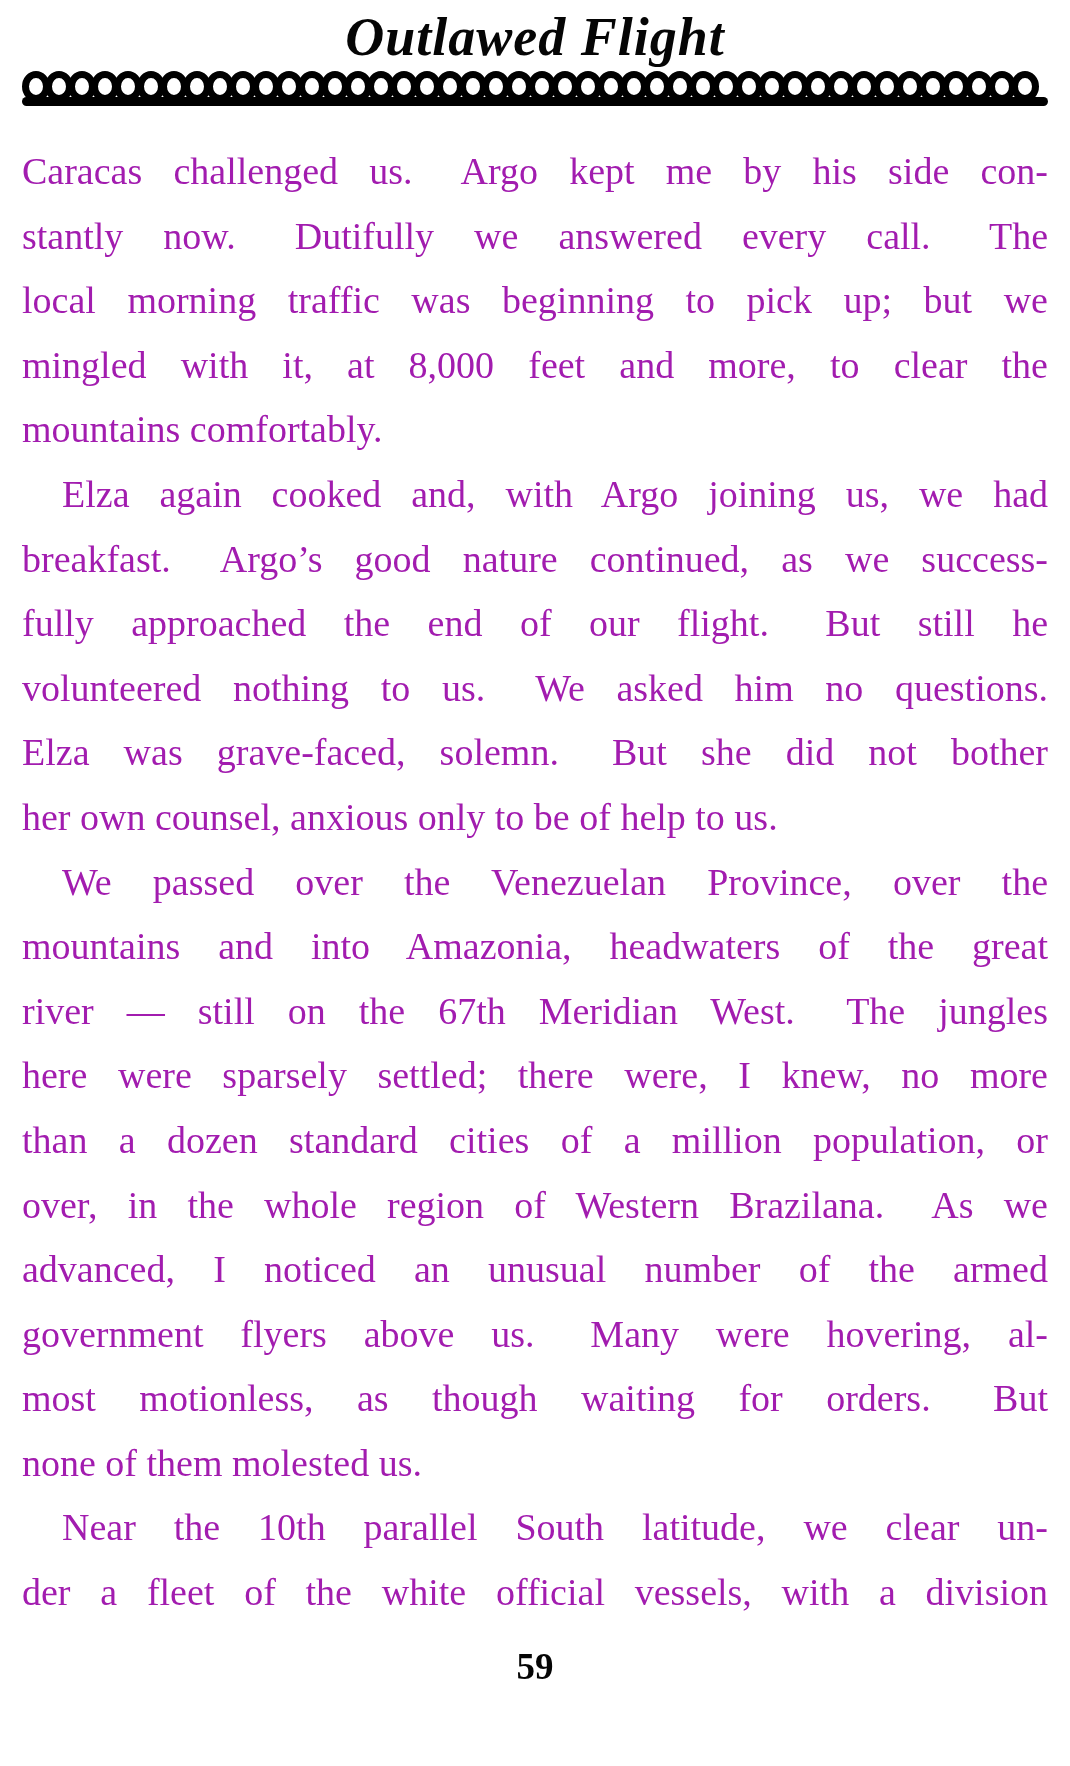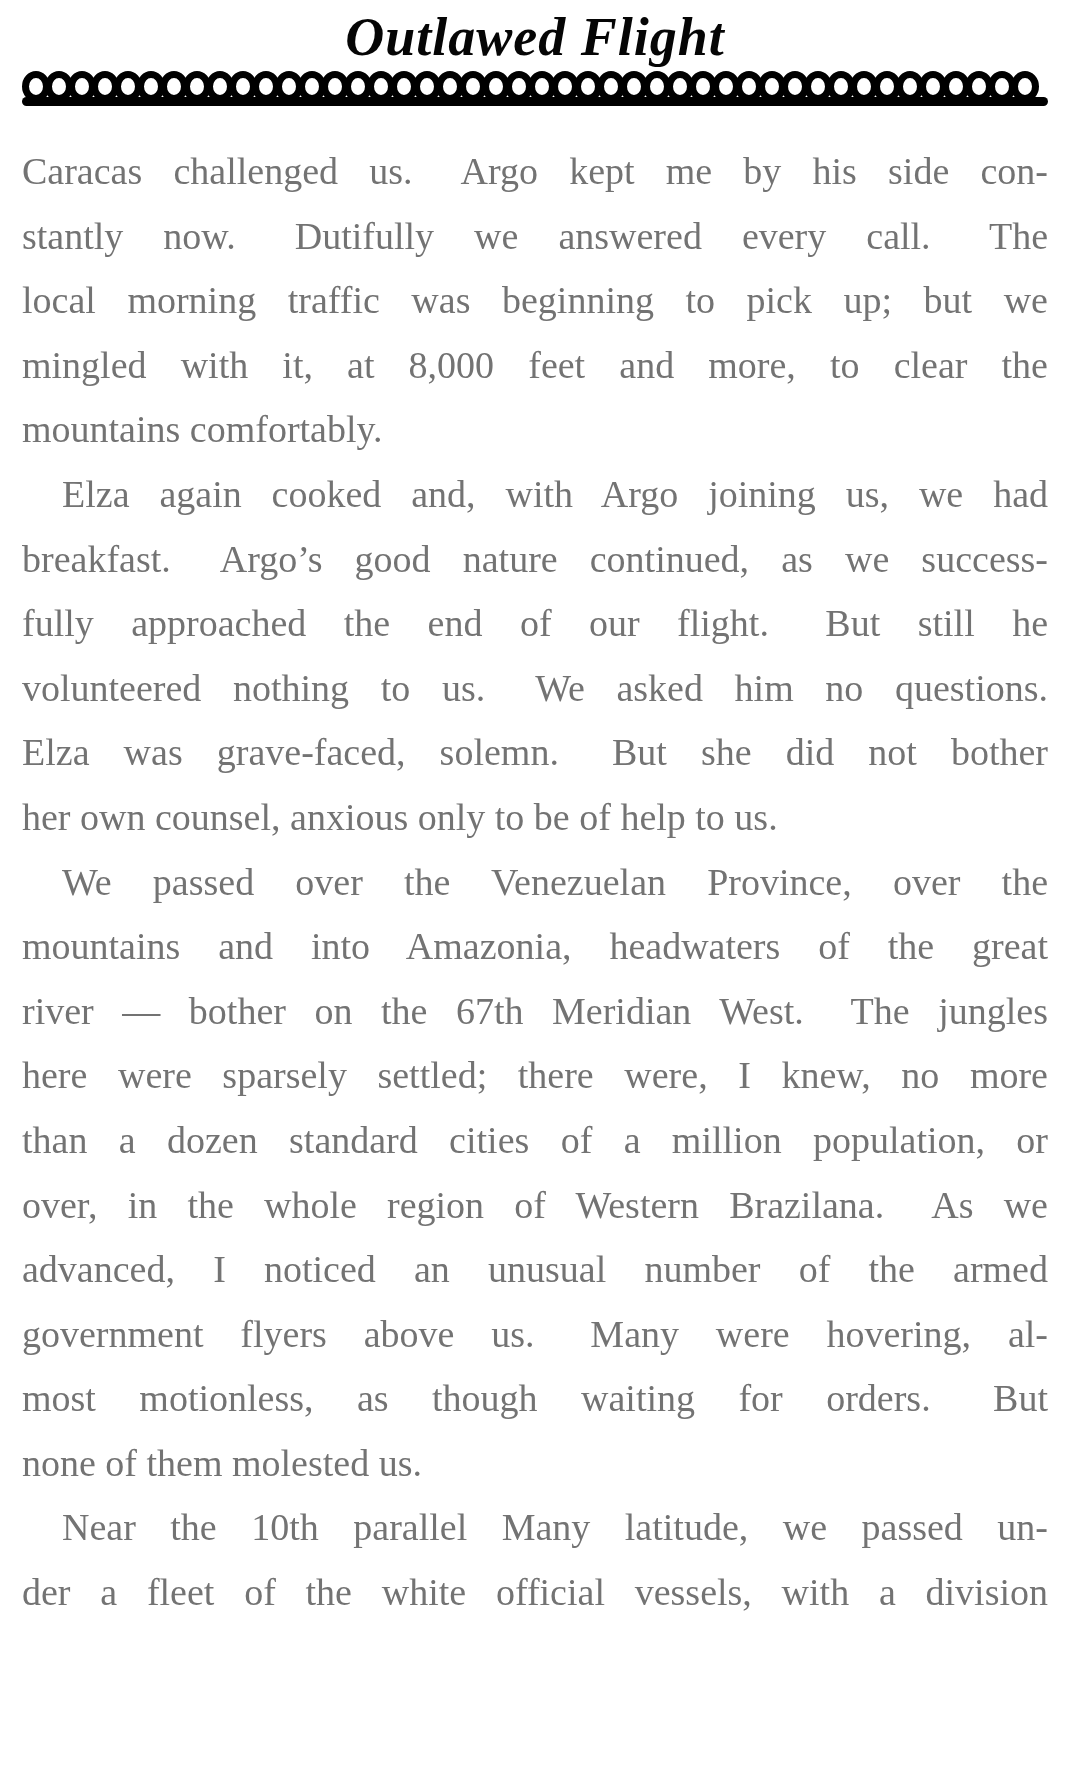--- a/index.html
+++ b/index.html
@@ -59,21 +59,21 @@
     margin-top: 30px;
   }
   .line {
     font-size: 38px;
     line-height: 64.6px;
     height: 64.6px;
     white-space: nowrap;
     text-align: justify;
     text-align-last: justify;
     text-justify: inter-word;
-    color: #737373;
+    color: #a21caf;
   }
   .line.para-end {
     text-align-last: left;
   }
   .line.indent {
     text-indent: 40px;
   }
   .folio {
     margin-top: 20px;
     text-align: center;
@@ -143,26 +143,27 @@
     <div class="line">mingled with it, at 8,000 feet and more, to clear the</div>
     <div class="line para-end">mountains comfortably.</div>
     <div class="line indent">Elza again cooked and, with Argo joining us, we had</div>
     <div class="line">breakfast.  Argo’s good nature continued, as we success-</div>
     <div class="line">fully approached the end of our flight.  But still he</div>
     <div class="line">volunteered nothing to us.  We asked him no questions.</div>
     <div class="line">Elza was grave-faced, solemn.  But she did not bother</div>
     <div class="line para-end">her own counsel, anxious only to be of help to us.</div>
     <div class="line indent">We passed over the Venezuelan Province, over the</div>
     <div class="line">mountains and into Amazonia, headwaters of the great</div>
-    <div class="line">river — bother on the 67th Meridian West.  The jungles</div>
+    <div class="line">river — still on the 67th Meridian West.  The jungles</div>
     <div class="line">here were sparsely settled; there were, I knew, no more</div>
     <div class="line">than a dozen standard cities of a million population, or</div>
     <div class="line">over, in the whole region of Western Brazilana.  As we</div>
     <div class="line">advanced, I noticed an unusual number of the armed</div>
     <div class="line">government flyers above us.  Many were hovering, al-</div>
     <div class="line">most motionless, as though waiting for orders.  But</div>
     <div class="line para-end">none of them molested us.</div>
-    <div class="line indent">Near the 10th parallel Many latitude, we passed un-</div>
+    <div class="line indent">Near the 10th parallel South latitude, we clear un-</div>
     <div class="line">der a fleet of the white official vessels, with a division</div>
   </div>
 
+  <div class="folio">59</div>
 
 </div>
 
 </body></html>

